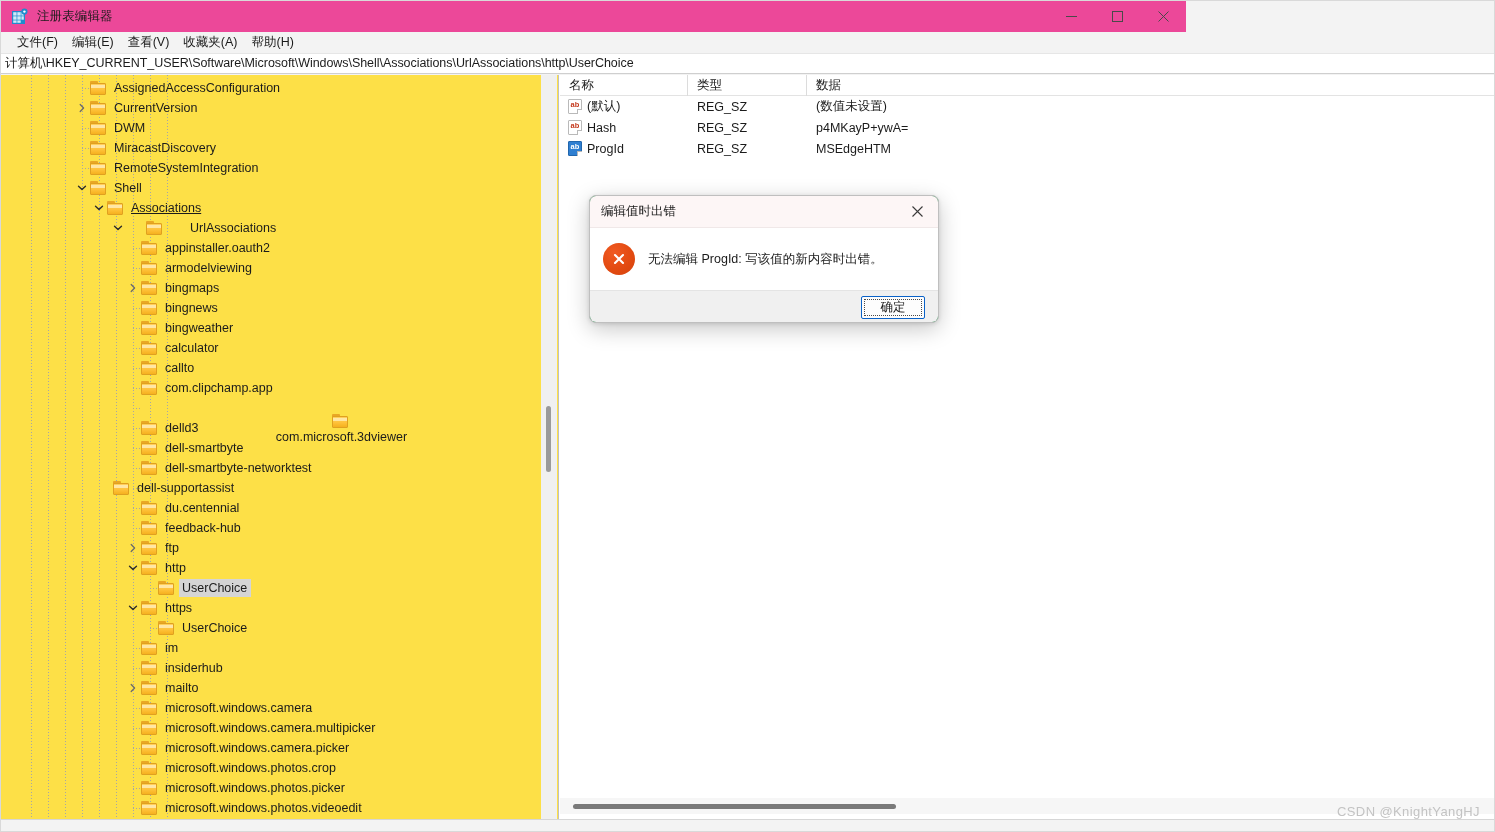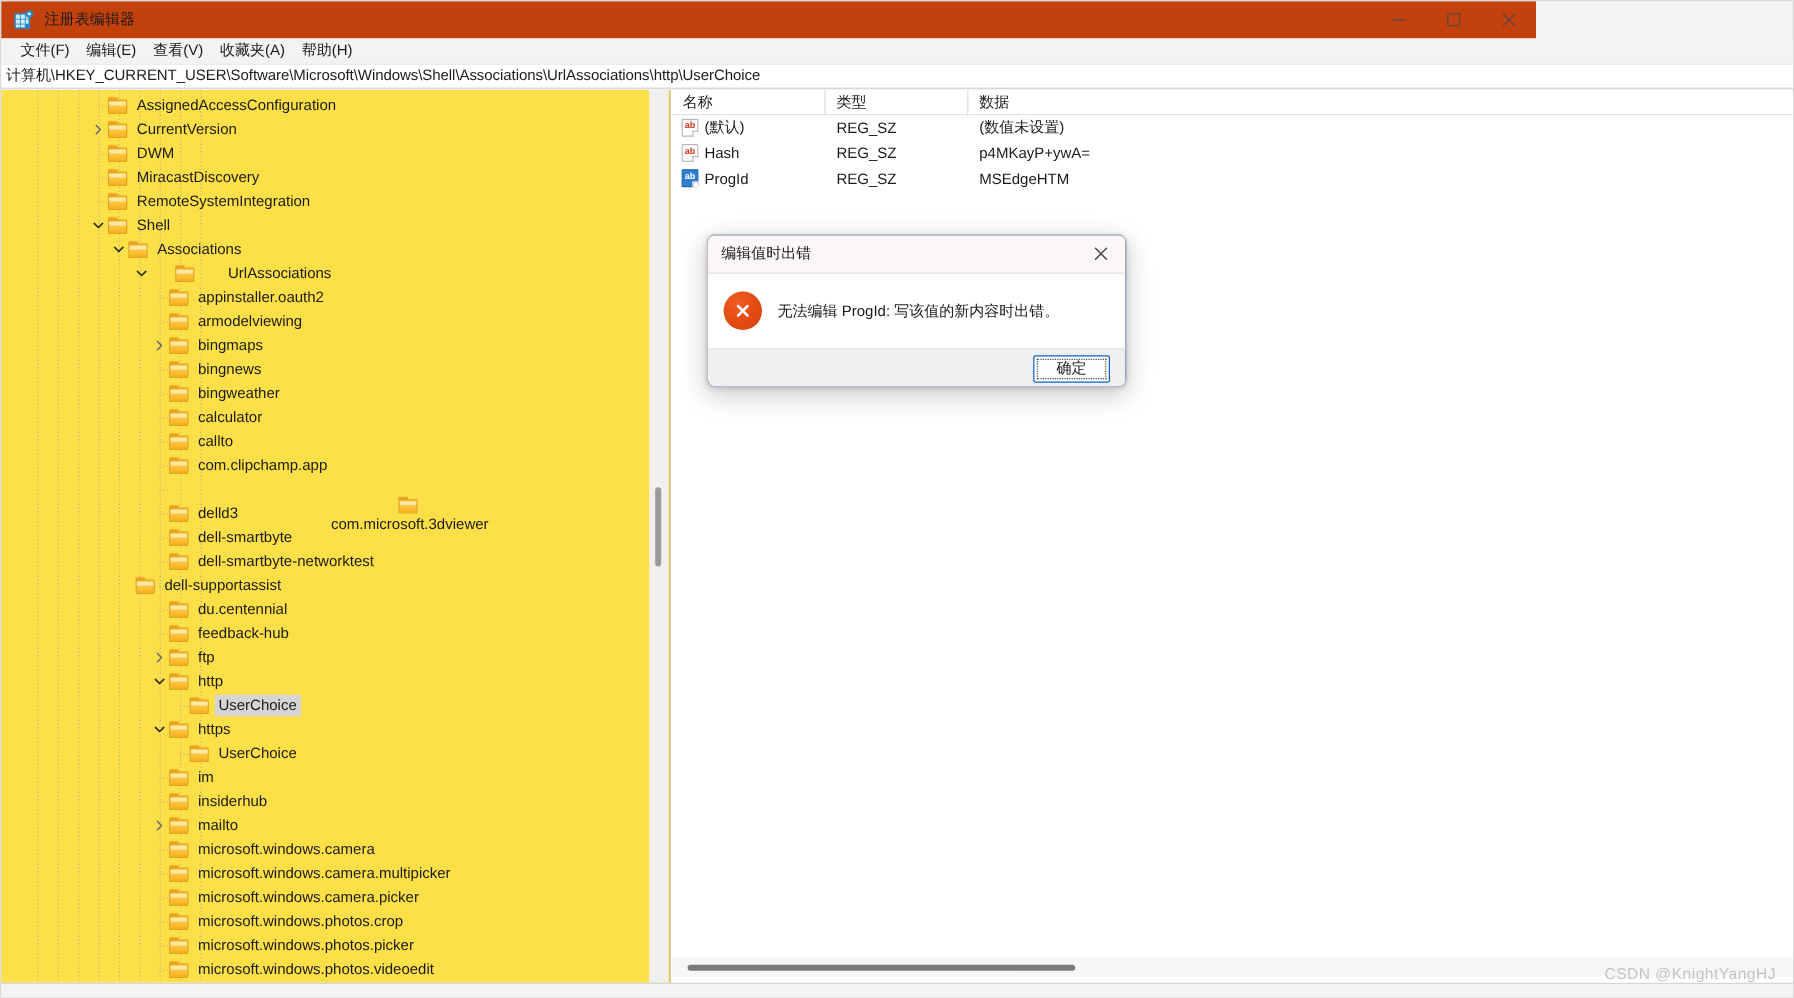--- a/index.html
+++ b/index.html
@@ -16,22 +16,22 @@
     position: relative;
     width: 1495px; height: 832px;
     background: #f3f3f3;
     border: 1px solid #d9d9d9;
     overflow: hidden;
   }
 
   
   #titlebar {
     position: absolute; left: 0; top: 0;
-    width: 1279px; height: 31px;
-    background: #c2410c;
+    width: 1185px; height: 31px;
+    background: #ec4899;
     display: flex; align-items: center;
   }
   #app-icon {
     margin-left: 10px; width: 18px; height: 18px;
     position: relative; flex: none;
   }
   #app-title {
     margin-left: 8px;
     font-size: 12.5px; color: #1b1b1b;
     letter-spacing: .1px;
@@ -261,21 +261,21 @@
     color: #c3c3c3;
     letter-spacing: .4px;
     pointer-events: none;
   }
 
   
   #dialog {
     position: absolute;
     left: 588px; top: 194px;
     width: 350px; height: 128px;
-    background: #1d4ed8;
+    background: #15803d;
     border: 1px solid #bfbfbf;
     border-radius: 7px;
     box-shadow: 0 6px 22px rgba(0,0,0,.22), 0 1px 4px rgba(0,0,0,.12);
     overflow: hidden;
   }
   #dlg-title {
     height: 32px;
     background: #fdf6f6;
     display: flex; align-items: center;
     border-bottom: 1px solid #f0e8e8;
@@ -458,21 +458,21 @@
                 <path d="M1.5 3.2 L5 6.6 L8.5 3.2" fill="none" stroke="#2b2b2b" stroke-width="1.35" stroke-linecap="round" stroke-linejoin="round"></path>
               </svg>
             </span>
             <span class="folder">
               <span class="tab"></span>
               <span class="body"></span>
               <span class="flap"></span>
             </span>
             <span class="tree-label">Shell</span>
           </div>
-          <div class="tree-row" style="padding-left: 90px;">
+          <div class="tree-row" style="padding-left: 90px; text-decoration: underline;">
             <span class="expander">
               <svg width="10" height="10" viewBox="0 0 10 10">
                 <path d="M1.5 3.2 L5 6.6 L8.5 3.2" fill="none" stroke="#2b2b2b" stroke-width="1.35" stroke-linecap="round" stroke-linejoin="round"></path>
               </svg>
             </span>
             <span class="folder">
               <span class="tab"></span>
               <span class="body"></span>
               <span class="flap"></span>
             </span>

